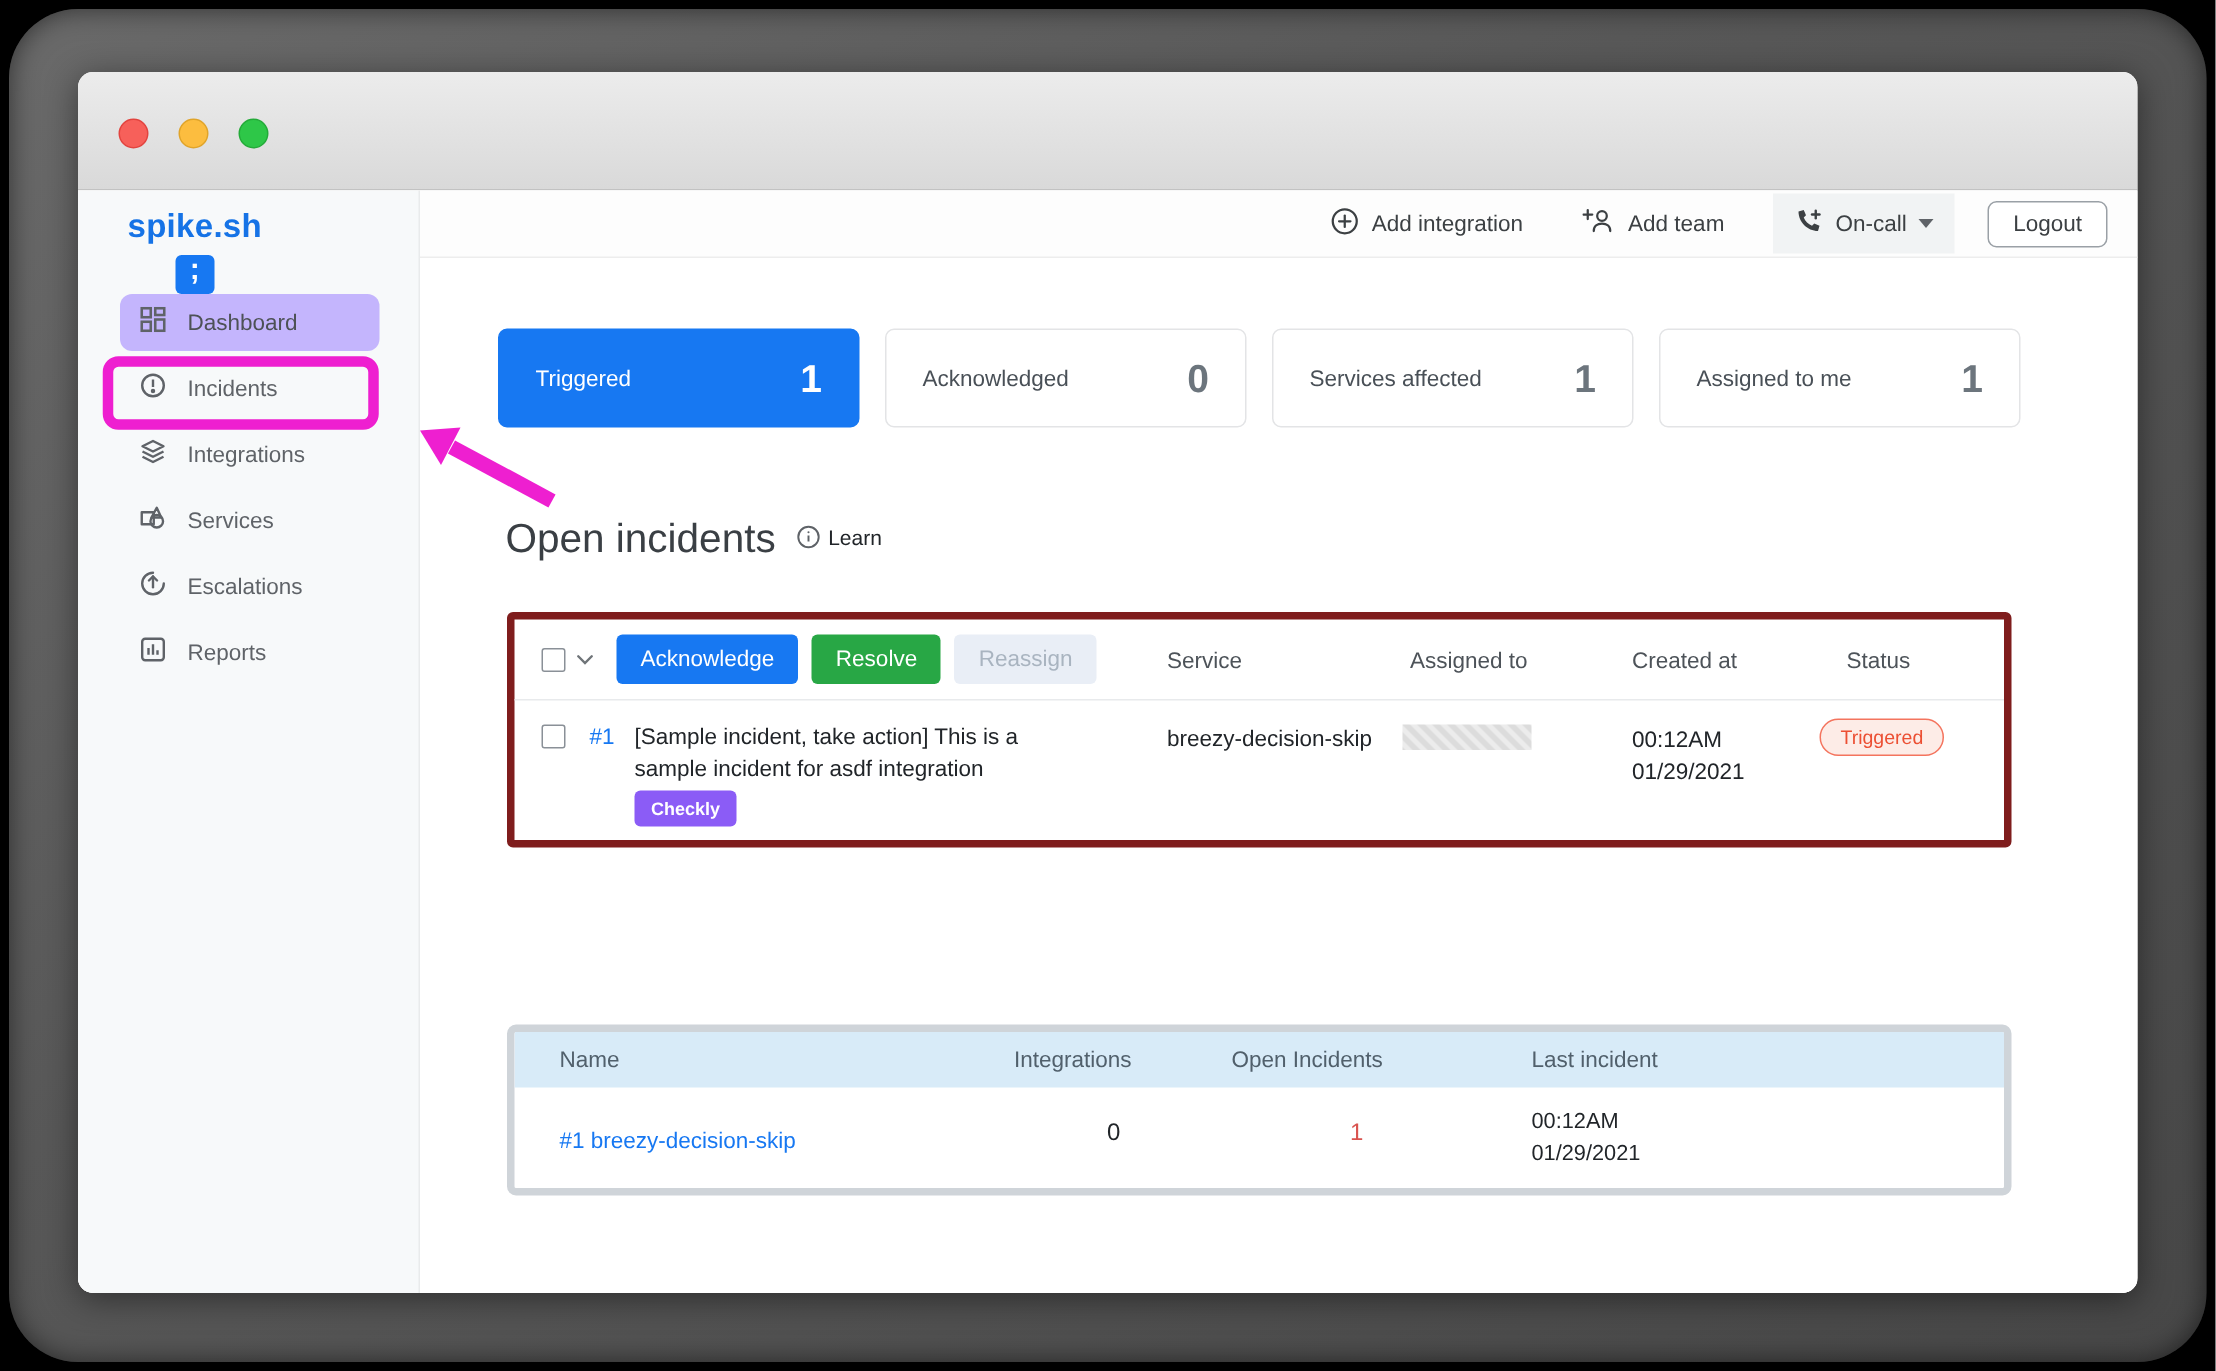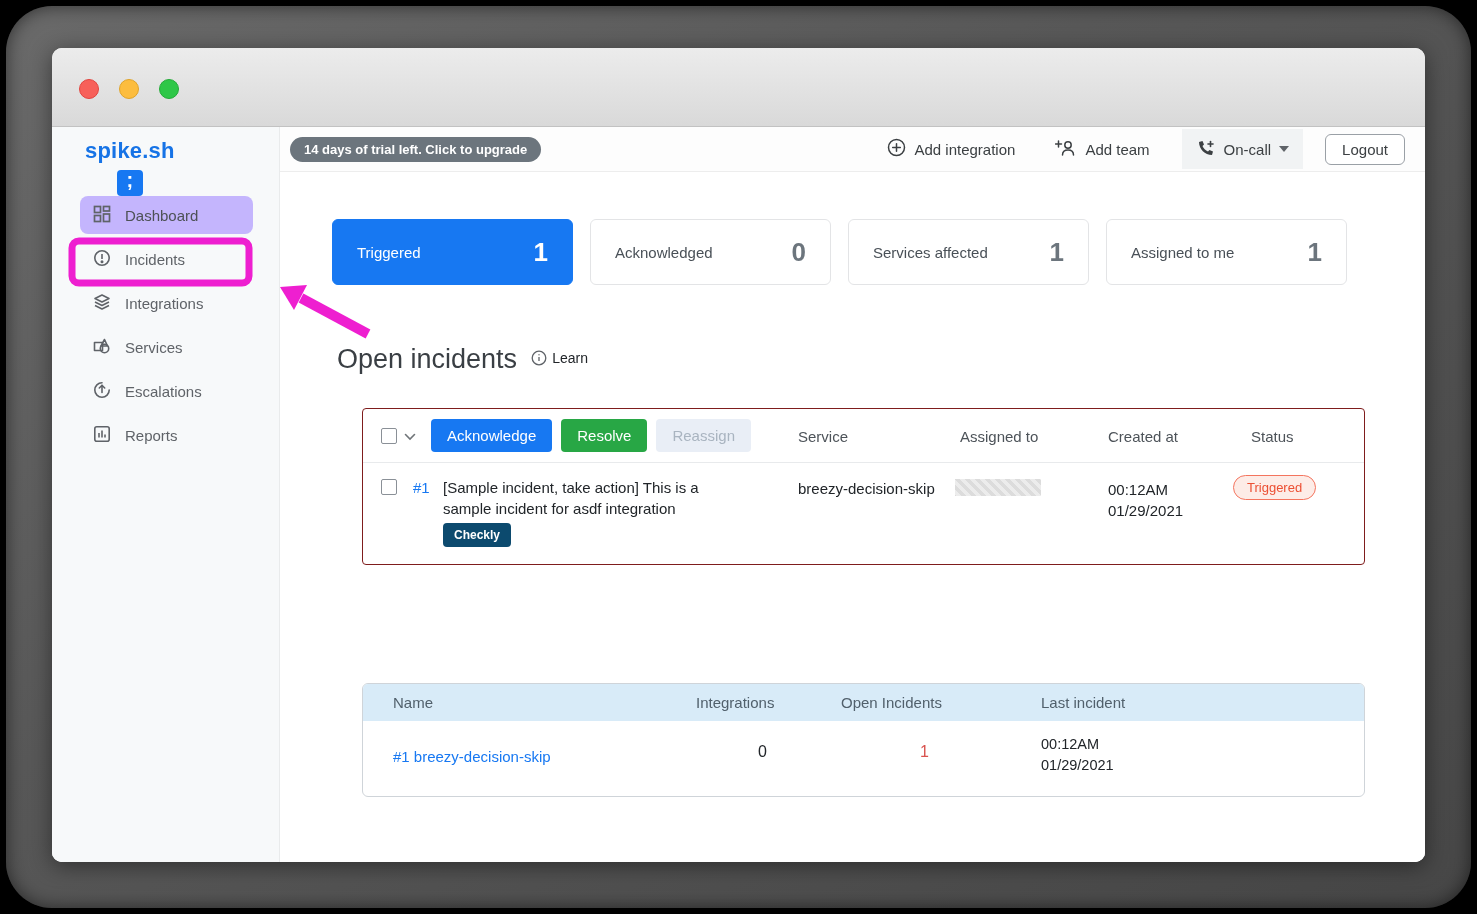--- a/index.html
+++ b/index.html
@@ -62,39 +62,39 @@
   .stat-card .lbl { font-size:15px; color:#495057; }
   .stat-card .val { font-size:26px; font-weight:bold; color:#6c757d; }
   .stat-card.active { background:#1778f2; border-color:#1778f2; }
   .stat-card.active .lbl, .stat-card.active .val { color:#fff; }
 
   .section-title { position:absolute; font-size:27px; color:#3a3f44; font-weight:400;
                    display:flex; align-items:center; gap:14px; }
   .learn { display:flex; align-items:flex-start; gap:5px; font-size:14px; color:#212529; cursor:pointer; }
 
   .panel { position:absolute; left:58px; width:1003px; background:#fff;
-           border:1px solid #7f1d1d; border-radius:4px;margin-left:24px; }
+           border:5px solid #7f1d1d; border-radius:4px; }
   .panel-incidents { top:236px; height:157px; }
   .pi-header { height:54px; border-bottom:1px solid #e8eaec; position:relative;
                display:flex; align-items:center; padding-left:18px; }
   .checkbox { width:16px; height:16px; border:1.5px solid #8a9097; border-radius:2px; background:#fff; cursor:pointer; }
   .chev { margin-left:7px; cursor:pointer; }
   .btn { border:none; border-radius:4px; font-size:15px; padding:8px 16px; cursor:pointer;
          font-family:"Liberation Sans", sans-serif; }
   .btn-ack { background:#1778f2; color:#fff; margin-left:15px; }
   .btn-res { background:#28a745; color:#fff; margin-left:9px; }
   .btn-rea { background:#e9eef6; color:#a9b4c0; margin-left:9px; cursor:default; }
   .col-h { position:absolute; top:19px; font-size:15px; color:#4d5359; }
   .colx-service { left:435px; } .colx-assigned { left:597px; } .colx-created { left:745px; } .colx-status { left:888px; }
 
   .pi-row { position:relative; height:102px; }
   .pi-row .checkbox { position:absolute; left:18px; top:16px; }
   .inc-id { position:absolute; left:50px; top:16px; color:#1778f2; font-size:15px; cursor:pointer; }
   .inc-desc { position:absolute; left:80px; top:15px; width:292px; font-size:15px; color:#212529; line-height:1.38; }
-  .badge-integration { position:absolute; left:80px; top:60px; background:#0c4a6e; color:#fff;
+  .badge-integration { position:absolute; left:80px; top:60px; background:#8b5cf6; color:#fff;
                        font-weight:bold; font-size:12px; padding:5px 11px; border-radius:4px; cursor:pointer;text-align:right; }
   .inc-service { position:absolute; left:435px; top:17px; font-size:15px; color:#212529; }
   .redacted { position:absolute; left:592px; top:16px; width:86px; height:17px;
               background-image:linear-gradient(45deg,#dcdcdc 25%,#ececec 25%,#ececec 50%,#dcdcdc 50%,#dcdcdc 75%,#ececec 75%);
               background-size:10px 10px; }
   .inc-created { position:absolute; left:745px; top:16px; font-size:15px; color:#212529; line-height:1.4; }
   .status-pill { position:absolute; left:870px; top:12px; border:1px solid #f4745e; background:#fdece7;
                  color:#ec4f33; font-size:13px; padding:4px 13px; border-radius:13px; }
 
   .panel-services { top:511px; height:114px; border-radius:6px; overflow:hidden; border-color:#cfd4d9; }
@@ -195,21 +195,20 @@
                 <line x1="9" y1="12.5" x2="9" y2="5.5"></line>
                 <line x1="12" y1="12.5" x2="12" y2="9.5"></line>
             </svg>
           </span>
           <span>Reports</span>
         </div>
       </div>
     </div>
 
     <div class="topnav">
-      <span class="trial-badge">14 days of trial left. Click to upgrade</span>
       <div class="topnav-right">
         <div class="top-action">
           <span>
             <svg width="19" height="19" viewBox="0 0 19 19" fill="none" stroke="#3c4043" stroke-width="1.5" stroke-linecap="round">
               <circle cx="9.5" cy="9.5" r="8"></circle>
                 <line x1="9.5" y1="5.7" x2="9.5" y2="13.3"></line>
                 <line x1="5.7" y1="9.5" x2="13.3" y2="9.5"></line>
             </svg>
           </span>
           <span>Add integration</span>

